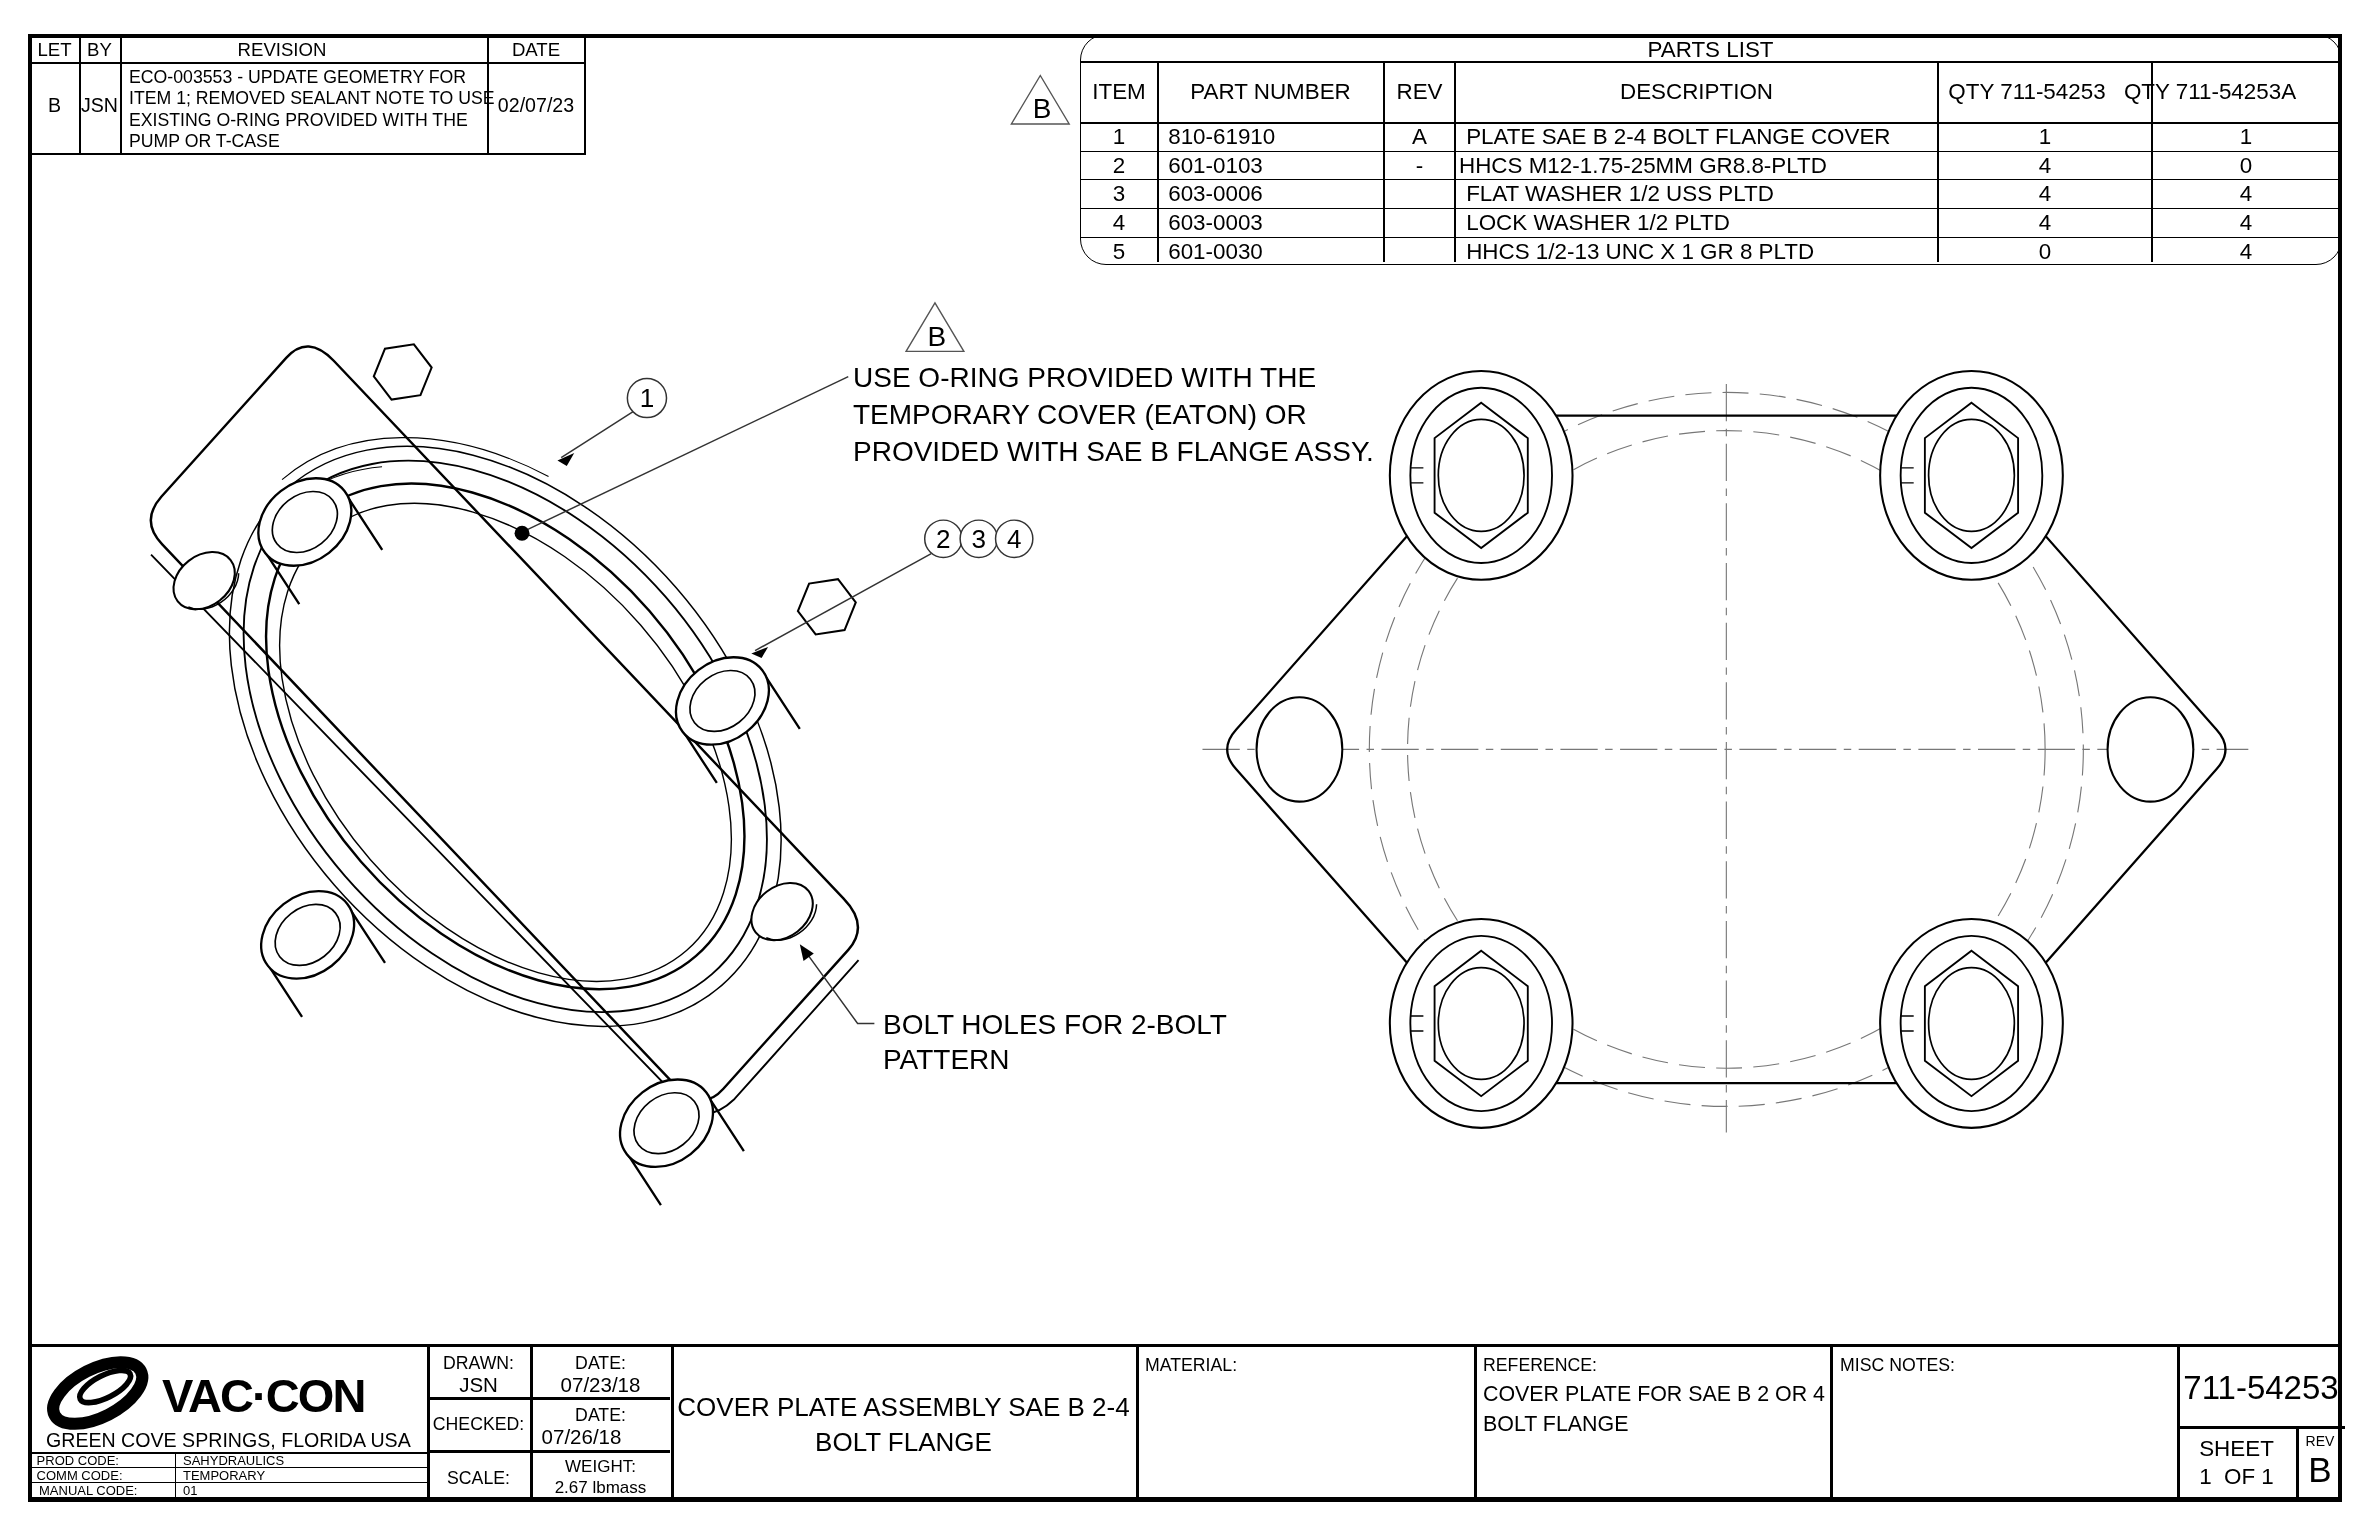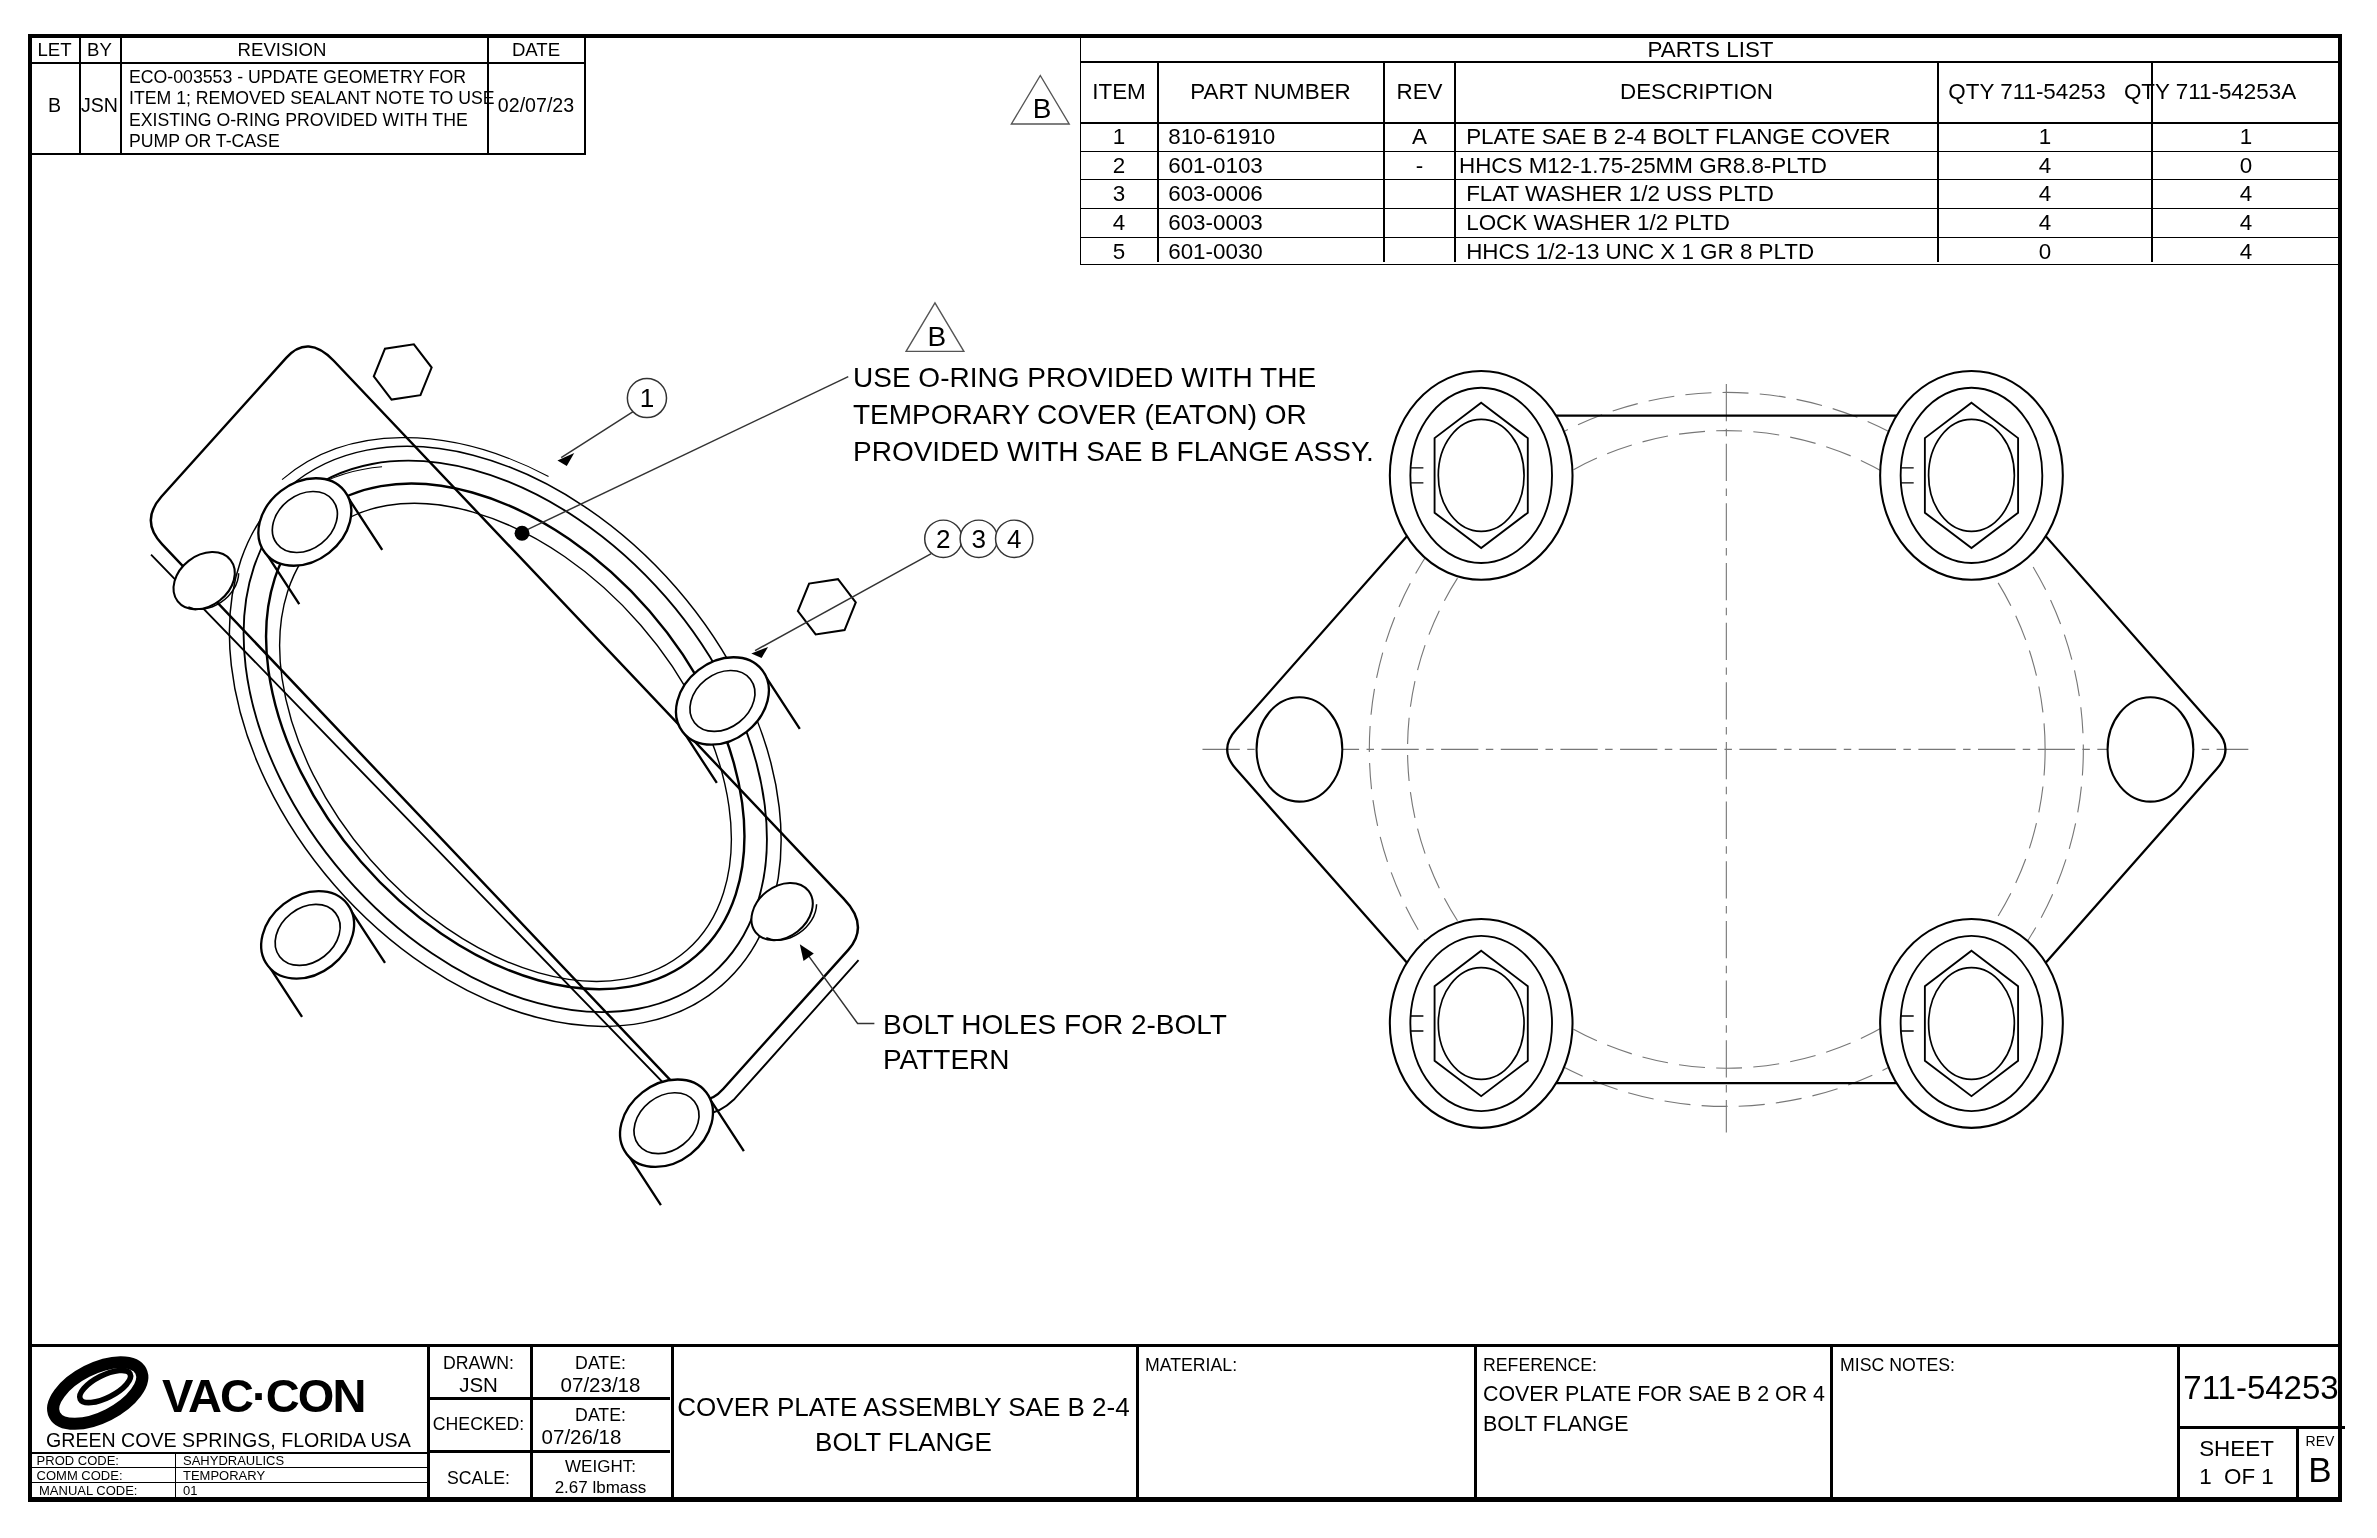--- a/index.html
+++ b/index.html
@@ -155,21 +155,21 @@
     <div class="t c" style="left:457px;top:2.8px;width:98px;font-size:18.6px;">DATE</div>
     <div class="t c" style="left:0;top:58px;width:49px;font-size:19.6px;">B</div>
     <div class="t c" style="left:49px;top:58px;width:41px;font-size:19.6px;">JSN</div>
     <div class="t" style="left:99px;top:31px;font-size:17.7px;">ECO-003553 - UPDATE GEOMETRY FOR</div>
     <div class="t" style="left:99px;top:52px;font-size:17.7px;">ITEM 1; REMOVED SEALANT NOTE TO USE</div>
     <div class="t" style="left:99px;top:74px;font-size:17.7px;">EXISTING O-RING PROVIDED WITH THE</div>
     <div class="t" style="left:99px;top:95px;font-size:17.7px;">PUMP OR T-CASE</div>
     <div class="t c" style="left:457px;top:58px;width:98px;font-size:19.6px;">02/07/23</div>
   </div>
 
-  <div class="box" style="left:1080px;top:34px;width:1262px;height:231px;border-width:1.9px;">
+  <div class="box" style="left:1080px;top:34px;width:1262px;height:231px;border-width:1.9px;border-radius:26px;">
     <div class="t c" style="left:0;top:1.9px;width:1259px;font-size:22.4px;">PARTS LIST</div>
     <div class="hline" style="left:0;top:26px;width:1259px;"></div>
     <div class="hline" style="left:0;top:87px;width:1259px;"></div>
     <div class="hline" style="left:0;top:116px;width:1259px;height:0.9px;"></div>
     <div class="hline" style="left:0;top:144px;width:1259px;height:0.9px;"></div>
     <div class="hline" style="left:0;top:173px;width:1259px;height:0.9px;"></div>
     <div class="hline" style="left:0;top:202px;width:1259px;height:0.9px;"></div>
     <div class="vline" style="left:76px;top:26px;height:201px;"></div>
     <div class="vline" style="left:302px;top:26px;height:201px;"></div>
     <div class="vline" style="left:373px;top:26px;height:201px;"></div>

